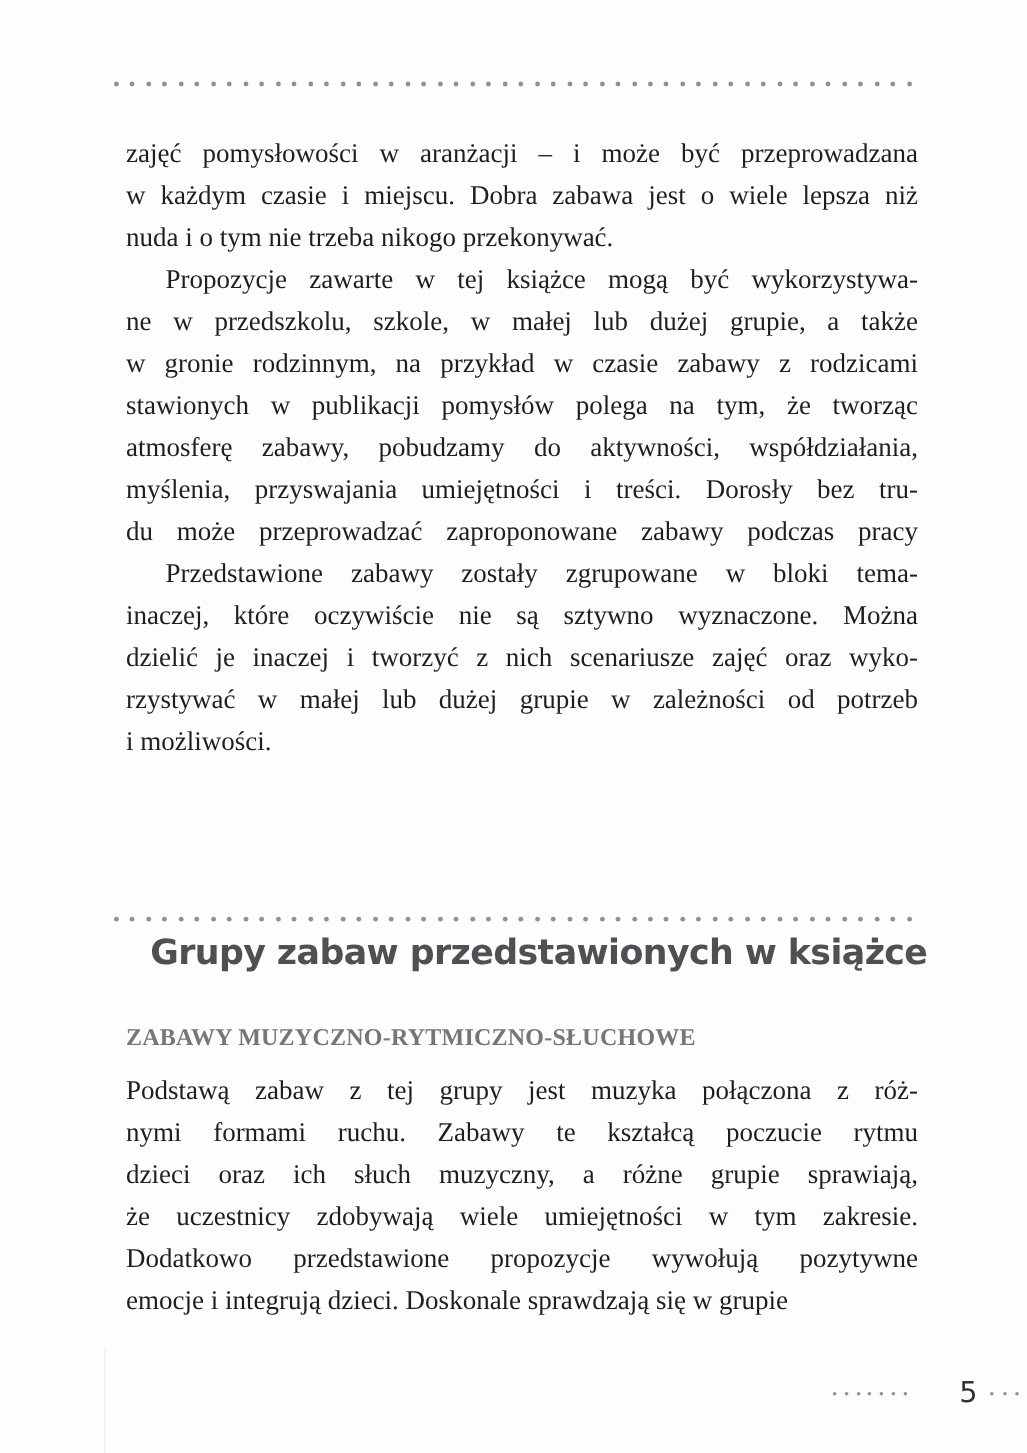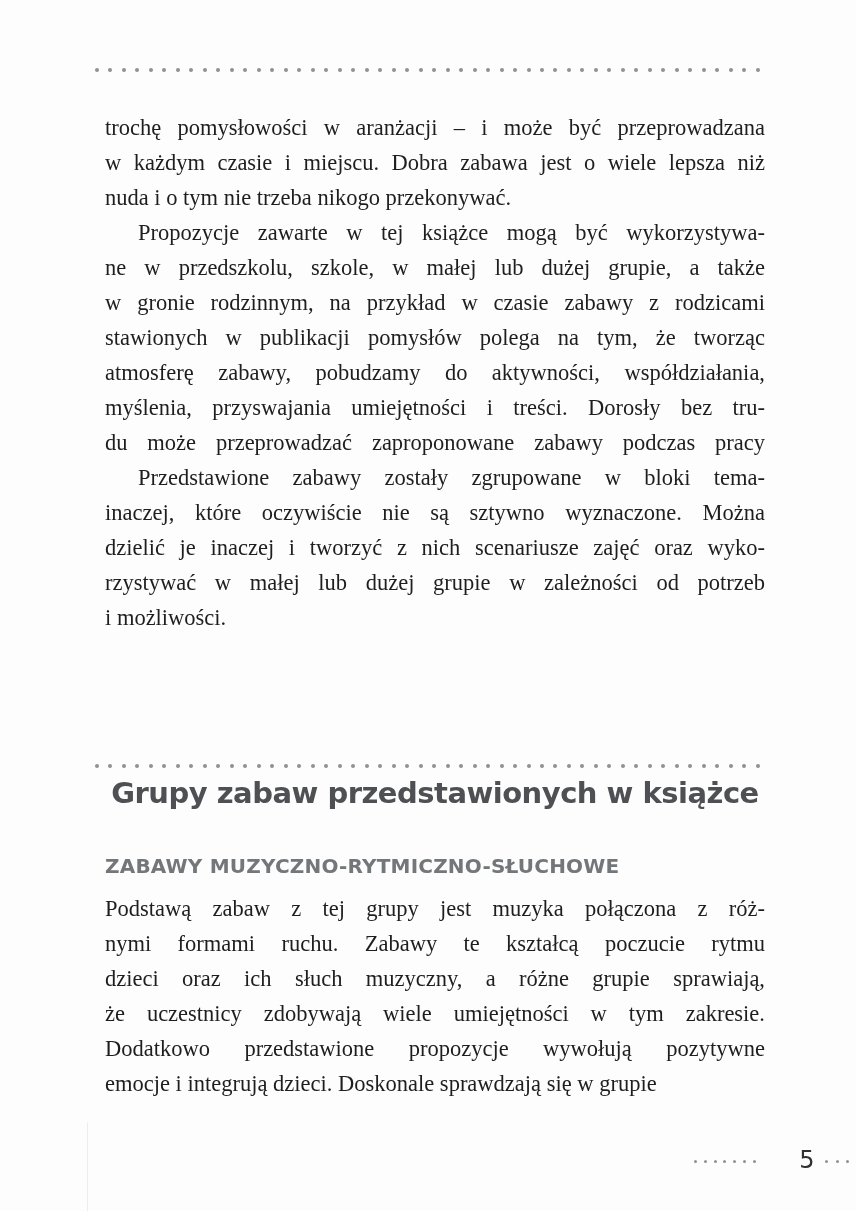--- a/index.html
+++ b/index.html
@@ -39,21 +39,21 @@
     text-align:justify;
     text-align-last:justify;
     white-space:nowrap;
     font-stretch:condensed;
   }
   .line.last { text-align-last:left; }
   .line.indent { text-indent:33px; }
 
   
   .section-heading {
-    position:absolute; top:776px; left:98px; width:674px;
+    position:absolute; top:776px; left:112px; width:674px;
     text-align:center;
     font-family:"DejaVu Sans", "Liberation Sans", sans-serif;
     font-weight:bold; font-size:29px;
     letter-spacing:-0.5px;
     color:var(--heading, #4e5054);
   }
   .section-subheading {
     position:absolute; top:854px; left:105px; width:660px;
     font-family:"DejaVu Sans", "Liberation Sans", sans-serif;
     font-weight:bold; font-size:20px;
@@ -129,21 +129,21 @@
       <span class="dot"></span>
       <span class="dot"></span>
       <span class="dot"></span>
       <span class="dot"></span>
       <span class="dot"></span>
       <span class="dot"></span>
       <span class="dot"></span>
     </div>
 
   <div class="textblock intro-text">
-      <div class="line">trochę pomysłowości w aranżacji – i może być przeprowadzana</div>
+      <div class="line">zajęć pomysłowości w aranżacji – i może być przeprowadzana</div>
       <div class="line">w każdym czasie i miejscu. Dobra zabawa jest o wiele lepsza niż</div>
       <div class="line last">nuda i o tym nie trzeba nikogo przekonywać.</div>
       <div class="line indent">Propozycje zawarte w tej książce mogą być wykorzystywa-</div>
       <div class="line">ne w przedszkolu, szkole, w małej lub dużej grupie, a także</div>
       <div class="line">w gronie rodzinnym, na przykład w czasie zabawy z rodzicami</div>
       <div class="line">stawionych w publikacji pomysłów polega na tym, że tworząc</div>
       <div class="line">atmosferę zabawy, pobudzamy do aktywności, współdziałania,</div>
       <div class="line">myślenia, przyswajania umiejętności i treści. Dorosły bez tru-</div>
       <div class="line">du może przeprowadzać zaproponowane zabawy podczas pracy</div>
       <div class="line indent">Przedstawione zabawy zostały zgrupowane w bloki tema-</div>
@@ -201,21 +201,21 @@
       <span class="dot"></span>
       <span class="dot"></span>
       <span class="dot"></span>
       <span class="dot"></span>
       <span class="dot"></span>
       <span class="dot"></span>
     </div>
 
   <h1 class="section-heading" style="margin:0;">Grupy zabaw przedstawionych w książce</h1>
 
-  <h2 class="section-subheading" style="margin:0;">ZABAWY MUZYCZNO-RYTMICZNO-SŁUCHOWE</h2>
+  <h2 class="section-subheading" style="margin:0;font-family:Liberation Serif, serif;">ZABAWY MUZYCZNO-RYTMICZNO-SŁUCHOWE</h2>
 
   <div class="textblock section-text">
       <div class="line">Podstawą zabaw z tej grupy jest muzyka połączona z róż-</div>
       <div class="line">nymi formami ruchu. Zabawy te kształcą poczucie rytmu</div>
       <div class="line">dzieci oraz ich słuch muzyczny, a różne grupie sprawiają,</div>
       <div class="line">że uczestnicy zdobywają wiele umiejętności w tym zakresie.</div>
       <div class="line">Dodatkowo przedstawione propozycje wywołują pozytywne</div>
       <div class="line last">emocje i integrują dzieci. Doskonale sprawdzają się w grupie</div>
     </div>
 

